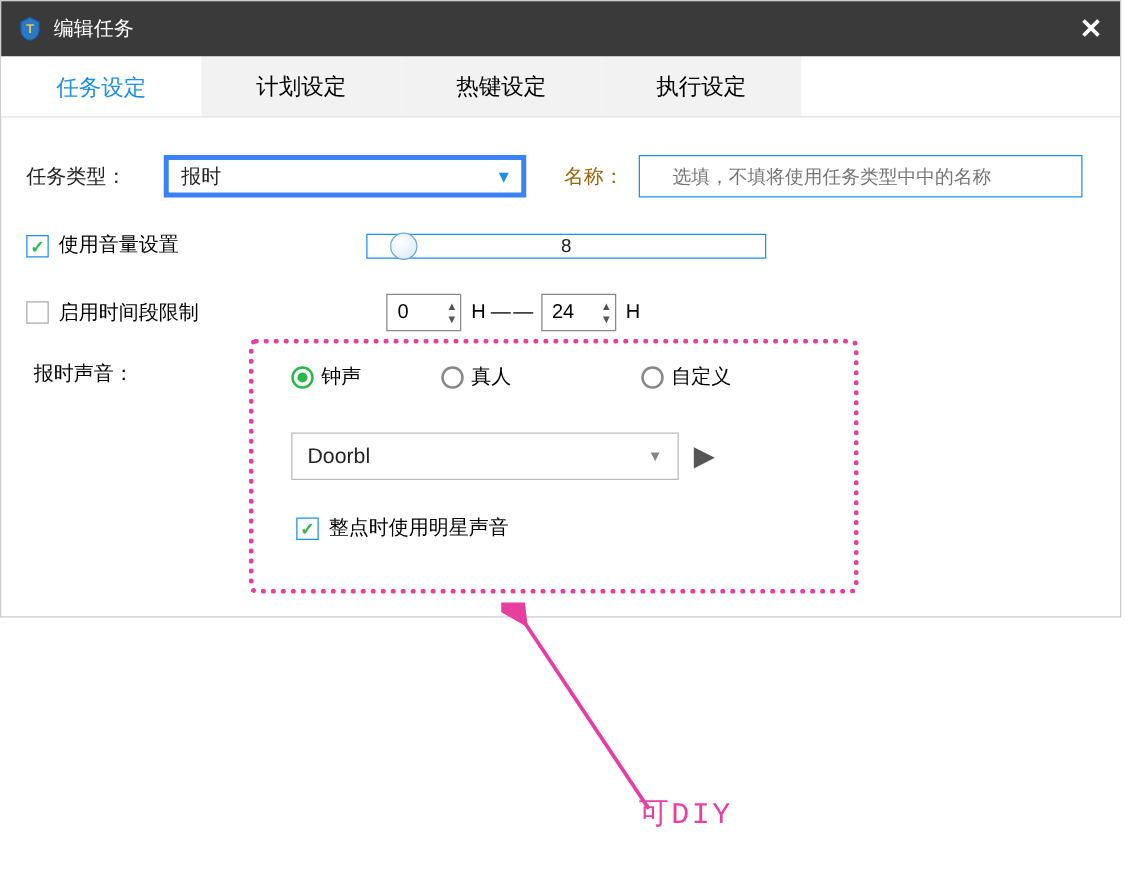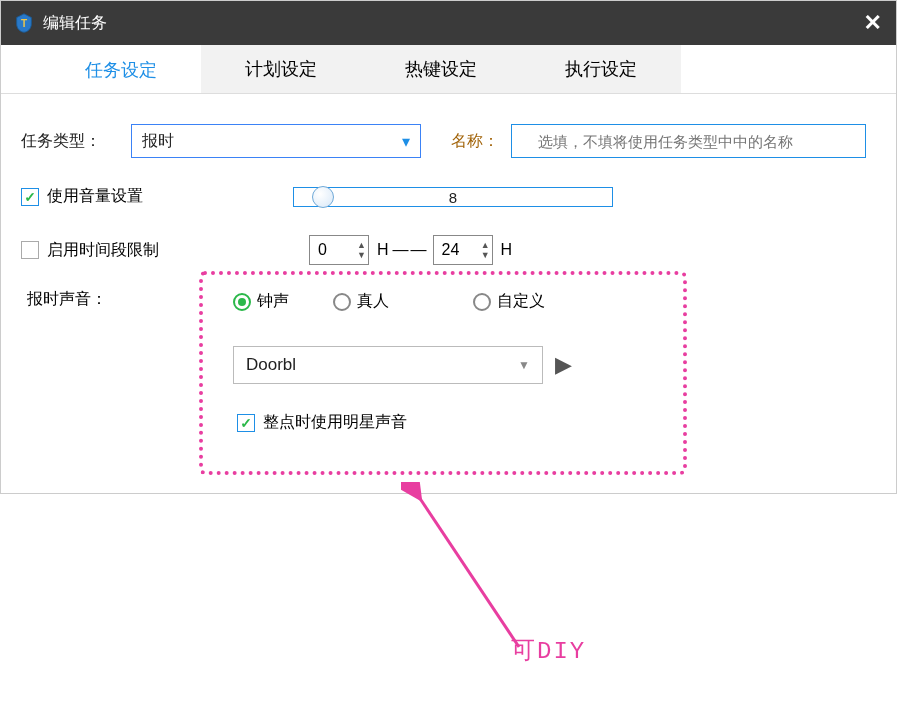--- a/index.html
+++ b/index.html
@@ -13,37 +13,37 @@
     .titlebar .app-icon {
       width: 22px; height: 22px; margin-right: 8px;
       display: flex; align-items: center; justify-content: center;
     }
     .titlebar .title { font-size: 16px; }
     .titlebar .close {
       position: absolute; right: 14px; top: 50%; transform: translateY(-50%);
       font-size: 22px; font-weight: bold; cursor: pointer; color: #fff;
     }
     .tabs {
-      display: flex; border-bottom: 1px solid #ddd; background: #fff; padding-left: 40px;
+      display: flex; border-bottom: 1px solid #ddd; background: #fff;
     }
     .tab {
       width: 160px; height: 48px;
       display: flex; align-items: center; justify-content: center;
       font-size: 18px; color: #000000; cursor: pointer;
       background: #f2f2f2;
     }
     .tab.active {
       color: #1e8fe6; background: #fff;
       border-top: 2px solid transparent;
     }
     .content { padding: 30px 20px 200px 20px; position: relative; }
     .row { display: flex; align-items: center; margin-bottom: 28px; }
     .label { width: 110px; font-size: 16px; color: #222; }
     .select {
-      width: 290px; height: 34px; border: 1px solid #3b82f6;
+      width: 290px; height: 34px; border: 4px solid #3b82f6;
       display: flex; align-items: center; justify-content: space-between;
       padding: 0 10px; font-size: 16px; color: #222; cursor: pointer;
     }
     .select .caret { color: #1e8fe6; }
     .name-label { margin-left: 30px; width: 60px; font-size: 16px; color: #a16207; }
     .name-input {
       flex: 1; height: 34px; border: 1px solid #1e8fe6;
       padding: 0 26px; font-size: 15px; color: #999; outline: none;
       margin-right: 10px;
     }
@@ -83,21 +83,21 @@
       font-size: 9px; line-height: 10px; color: #555; cursor: pointer;
     }
     .hrange { display: flex; align-items: center; margin-left: 150px; gap: 8px; }
     .hrange .sep { font-size: 16px; letter-spacing: 2px; }
     .dotted-box {
       position: absolute; left: 198px; top: 177px;
       width: 488px; height: 204px;
       border: 4px dotted #e83ea0; border-radius: 6px;
       padding: 16px 20px;
     }
-    .radio-row { display: flex; align-items: center; gap: 44px; margin-bottom: 34px; padding-left: 10px; }
+    .radio-row { display: flex; align-items: center; gap: 64px; margin-bottom: 34px; padding-left: 10px; }
     .radio-item { display: flex; align-items: center; gap: 6px; cursor: pointer; }
     .radio {
       width: 18px; height: 18px; border: 2px solid #888; border-radius: 50%;
       display: inline-flex; align-items: center; justify-content: center;
     }
     .radio.sel { border-color: #2bb84a; }
     .radio.sel::after { content: ""; width: 8px; height: 8px; border-radius: 50%; background: #2bb84a; }
     .sound-select-row { display: flex; align-items: center; gap: 12px; padding-left: 10px; margin-bottom: 28px; }
     .sound-select {
       width: 310px; height: 38px; border: 1px solid #bbb;

